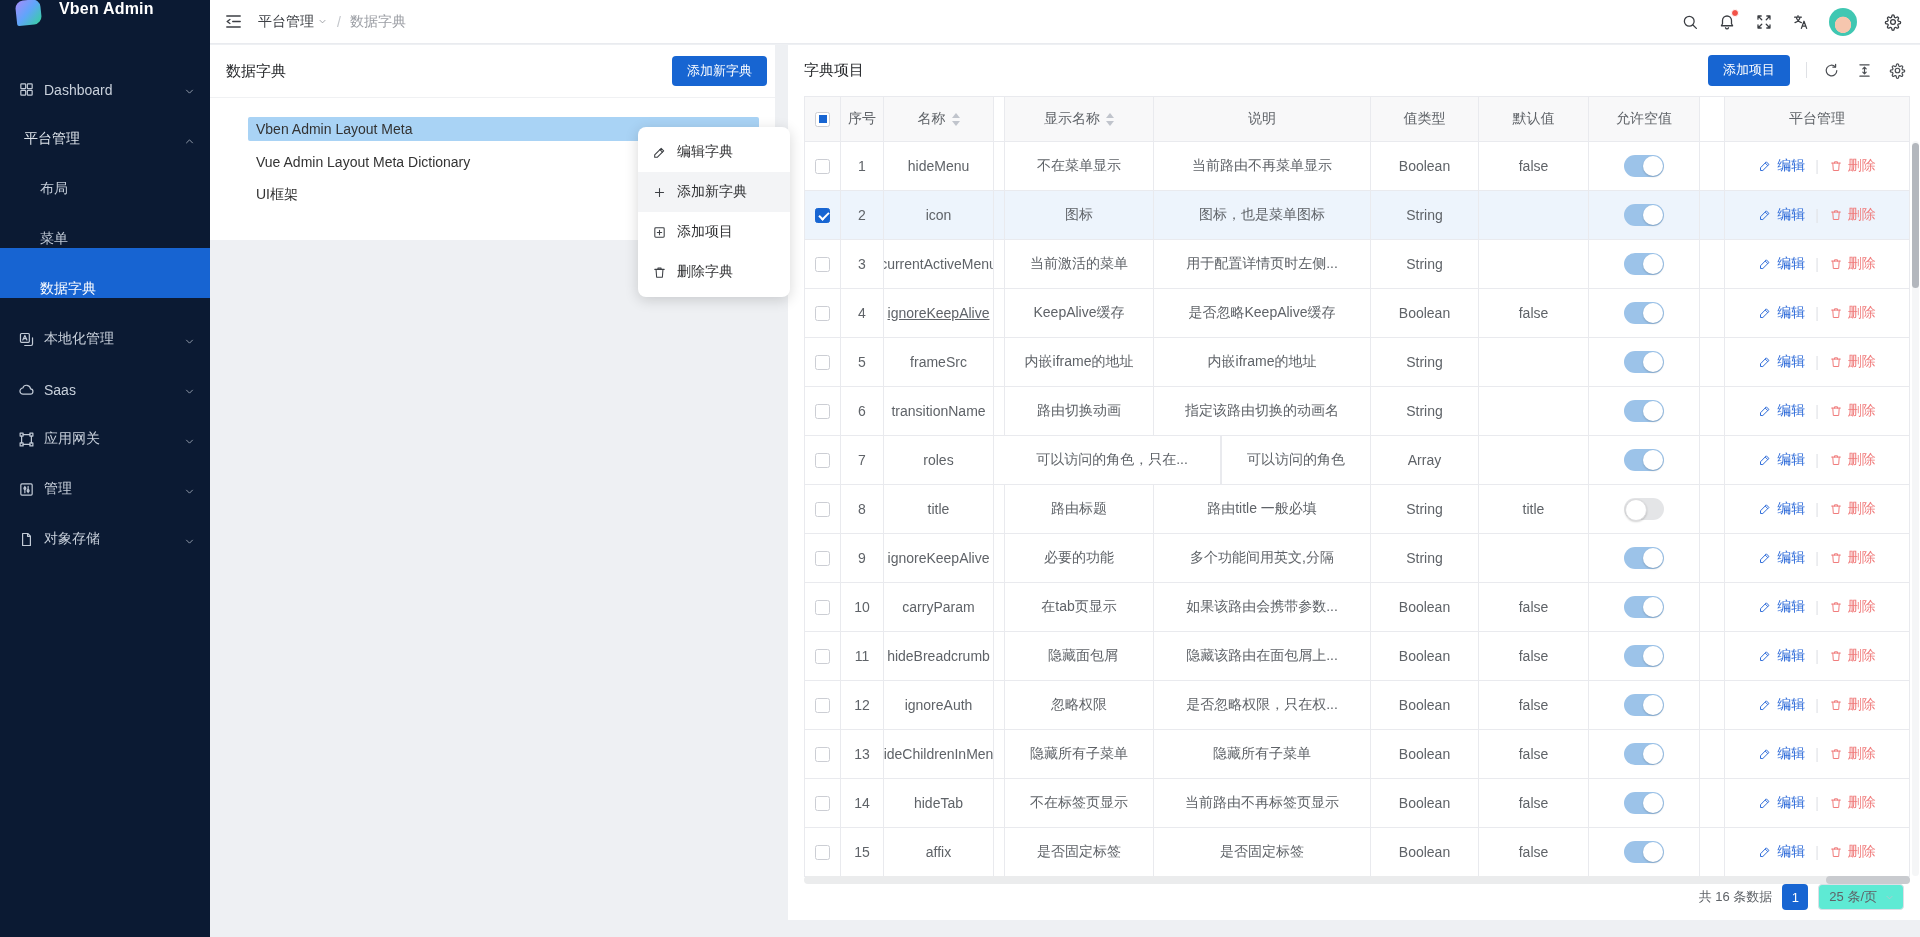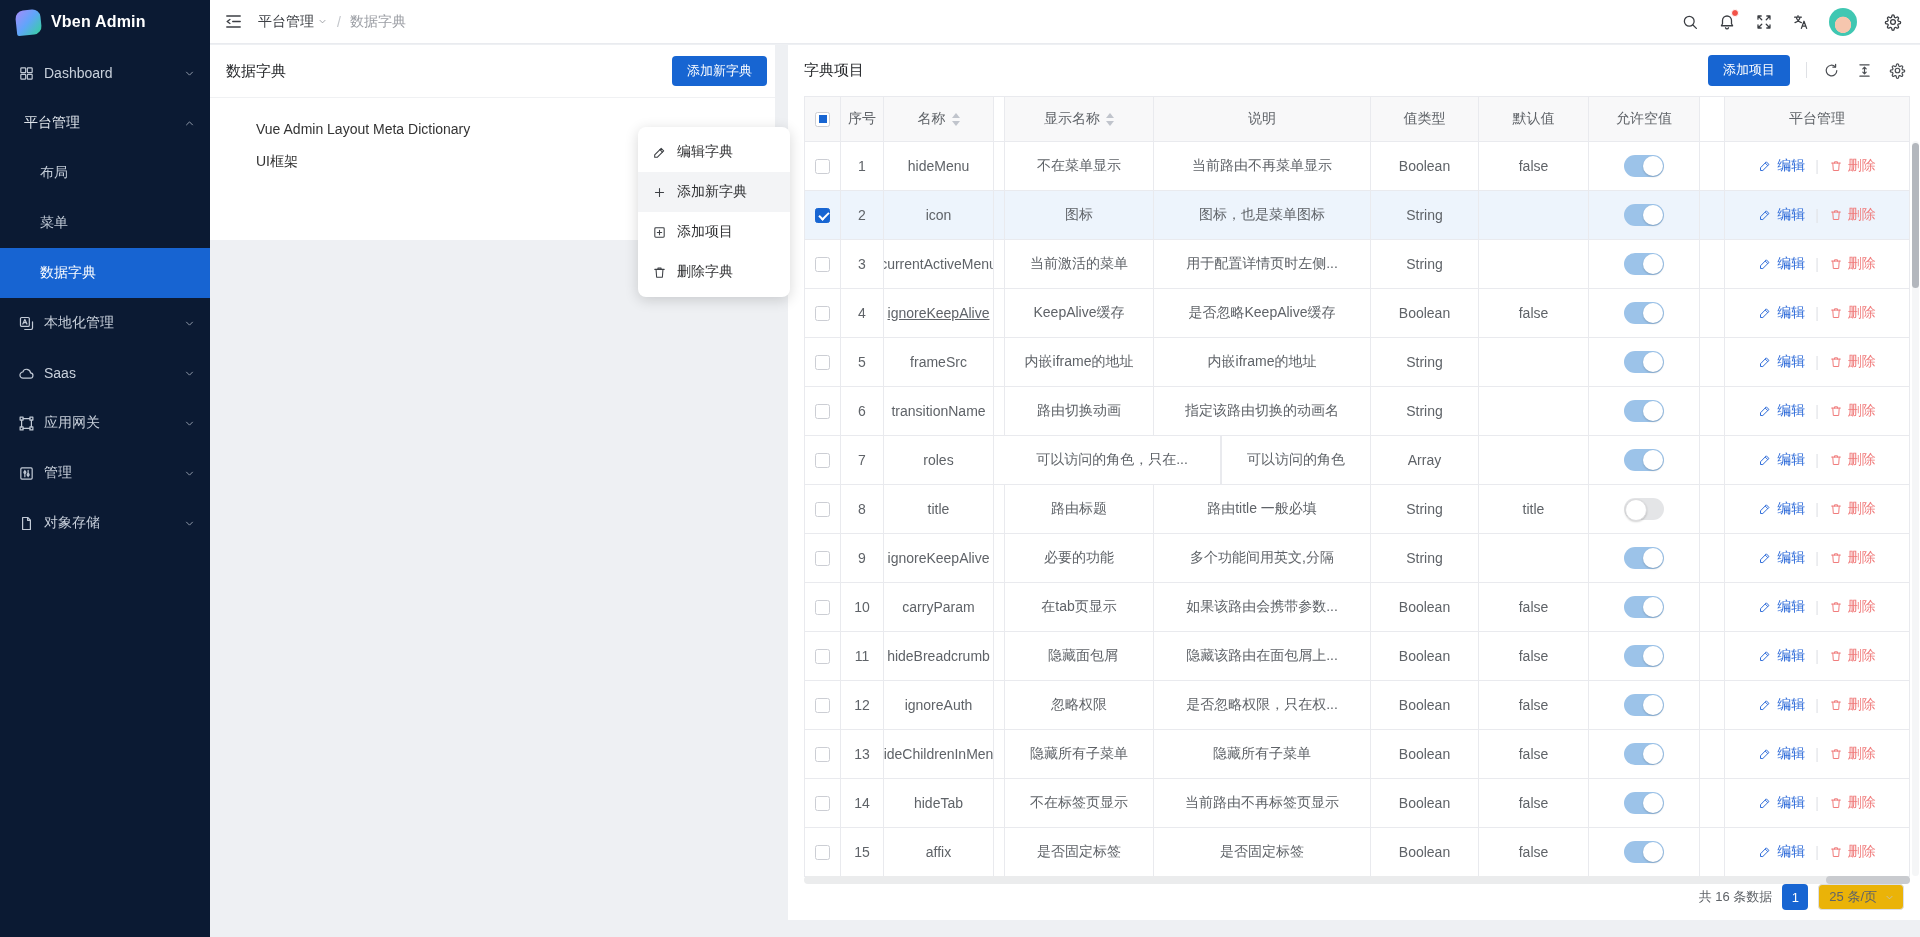--- a/index.html
+++ b/index.html
@@ -7,25 +7,25 @@
     --selected-item:#a9d3f5; --checked-row:#edf4fc; --toggle-on:#9cc3e9;
     --toggle-off:#e4e5e7; --edit-link:#2e6bd9; --delete-link:#f07a7a; --badge:#f25248;
   }
   *{box-sizing:border-box;margin:0;padding:0}
   html,body{width:1920px;height:937px;overflow:hidden}
   body{font-family:"Liberation Sans","DejaVu Sans",sans-serif;background:#eef0f3;position:relative;font-size:14px;color:#303133}
   .icn svg{display:block;width:100%;height:100%}
 
   
   .sidebar{position:absolute;left:0;top:0;width:210px;height:937px;background:var(--sidebar-bg);z-index:10}
-  .logo{height:44px;display:flex;align-items:center;padding-left:16px;gap:10px;cursor:pointer}
+  .logo{height:44px;display:flex;padding-left:16px;gap:18px;cursor:pointer}
   .logo-mark{width:25px;height:25px;border-radius:8px 8px 8px 2px;background:linear-gradient(135deg,#a78bfa 0%,#60a5fa 48%,#34d399 100%);transform:rotate(-6deg)}
   .logo-title{color:#fff;font-size:16px;font-weight:bold;letter-spacing:.2px}
   .menu{padding-top:4px}
-  .menu-item{height:50px;display:flex;align-items:center;color:#c9d1dc;font-size:14px;cursor:pointer;position:relative}
+  .menu-item{height:50px;display:flex;align-items:flex-end;color:#c9d1dc;font-size:14px;cursor:pointer;position:relative}
   .menu-item .mi-icon{width:17px;height:17px;margin:0 9px 0 18px;flex:none;color:#c2cad6}
   .menu-item.group{padding-left:24px;color:#dde3ea}
   .menu-item.child{padding-left:40px;color:#c2cbd7}
   .menu-item.active{background:var(--active-menu);color:#fff}
   .menu-item .chevron{position:absolute;right:14px;width:13px;height:13px;color:#9aa4b2}
 
   
   .topbar{position:absolute;left:210px;top:0;right:0;height:44px;background:#fff;display:flex;align-items:center;border-bottom:1px solid #e9ebef;z-index:5}
   .fold{width:19px;height:19px;margin-left:14px;color:#3c3f44;cursor:pointer}
   .bc{display:flex;align-items:center;margin-left:15px}
@@ -92,21 +92,21 @@
 
   
   .vscroll{position:absolute;right:1px;top:96px;width:7px;height:735px;background:#f5f6f7;border-radius:4px}
   .vthumb{position:absolute;top:2px;right:0;width:7px;height:145px;background:#b3b7bd;border-radius:4px;cursor:pointer}
   .hscroll{position:absolute;left:16px;top:831px;width:1106px;height:8px;background:#ebeced;border-radius:4px}
   .hthumb{position:absolute;right:0;top:0;width:84px;height:8px;background:#c9cbcf;border-radius:4px;cursor:pointer}
 
   
   .pagination{position:absolute;right:16px;bottom:9px;height:28px;display:flex;align-items:center;gap:10px;font-size:13px;color:#5f6368}
   .page-btn{min-width:26px;height:26px;background:var(--primary);color:#fff;display:flex;align-items:center;justify-content:center;border-radius:4px;cursor:pointer}
-  .size-select{height:26px;border:1px solid #dcdfe6;border-radius:4px;display:flex;align-items:center;padding:0 8px 0 10px;gap:7px;background:#eab308;cursor:pointer;color:#5f6368}
+  .size-select{height:26px;border:1px solid #dcdfe6;border-radius:4px;display:flex;align-items:center;padding:0 8px 0 10px;gap:7px;background:#5eead4;cursor:pointer;color:#5f6368}
   .size-select .icn{width:11px;height:11px;color:#c0c4cc}
 </style>
 </head>
 <body>
 
 <aside class="sidebar">
   <div class="logo">
     <div class="logo-mark"></div>
     <div class="logo-title">Vben Admin</div>
   </div>
@@ -276,20 +276,21 @@
       </span>
   </div>
 </header>
 
 <section class="left-card">
   <div class="lc-header">
     <span class="panel-title">数据字典</span>
     <button class="btn-primary">添加新字典</button>
   </div>
   <div class="dict-list" id="dict-list">
+      <div class="dict-item selected">Vben Admin Layout Meta</div>
       <div class="dict-item">Vue Admin Layout Meta Dictionary</div>
       <div class="dict-item">UI框架</div>
     </div>
 </section>
 
 <div class="context-menu" id="context-menu">
     <div class="cm-item">
       <span class="icn">
         <svg viewBox="0 0 24 24" fill="none" stroke="currentColor" stroke-width="1.7" stroke-linecap="round" stroke-linejoin="round">
           <path d="M14.7 5.3l4 4L8.3 19.7H4.3v-4z"></path>

